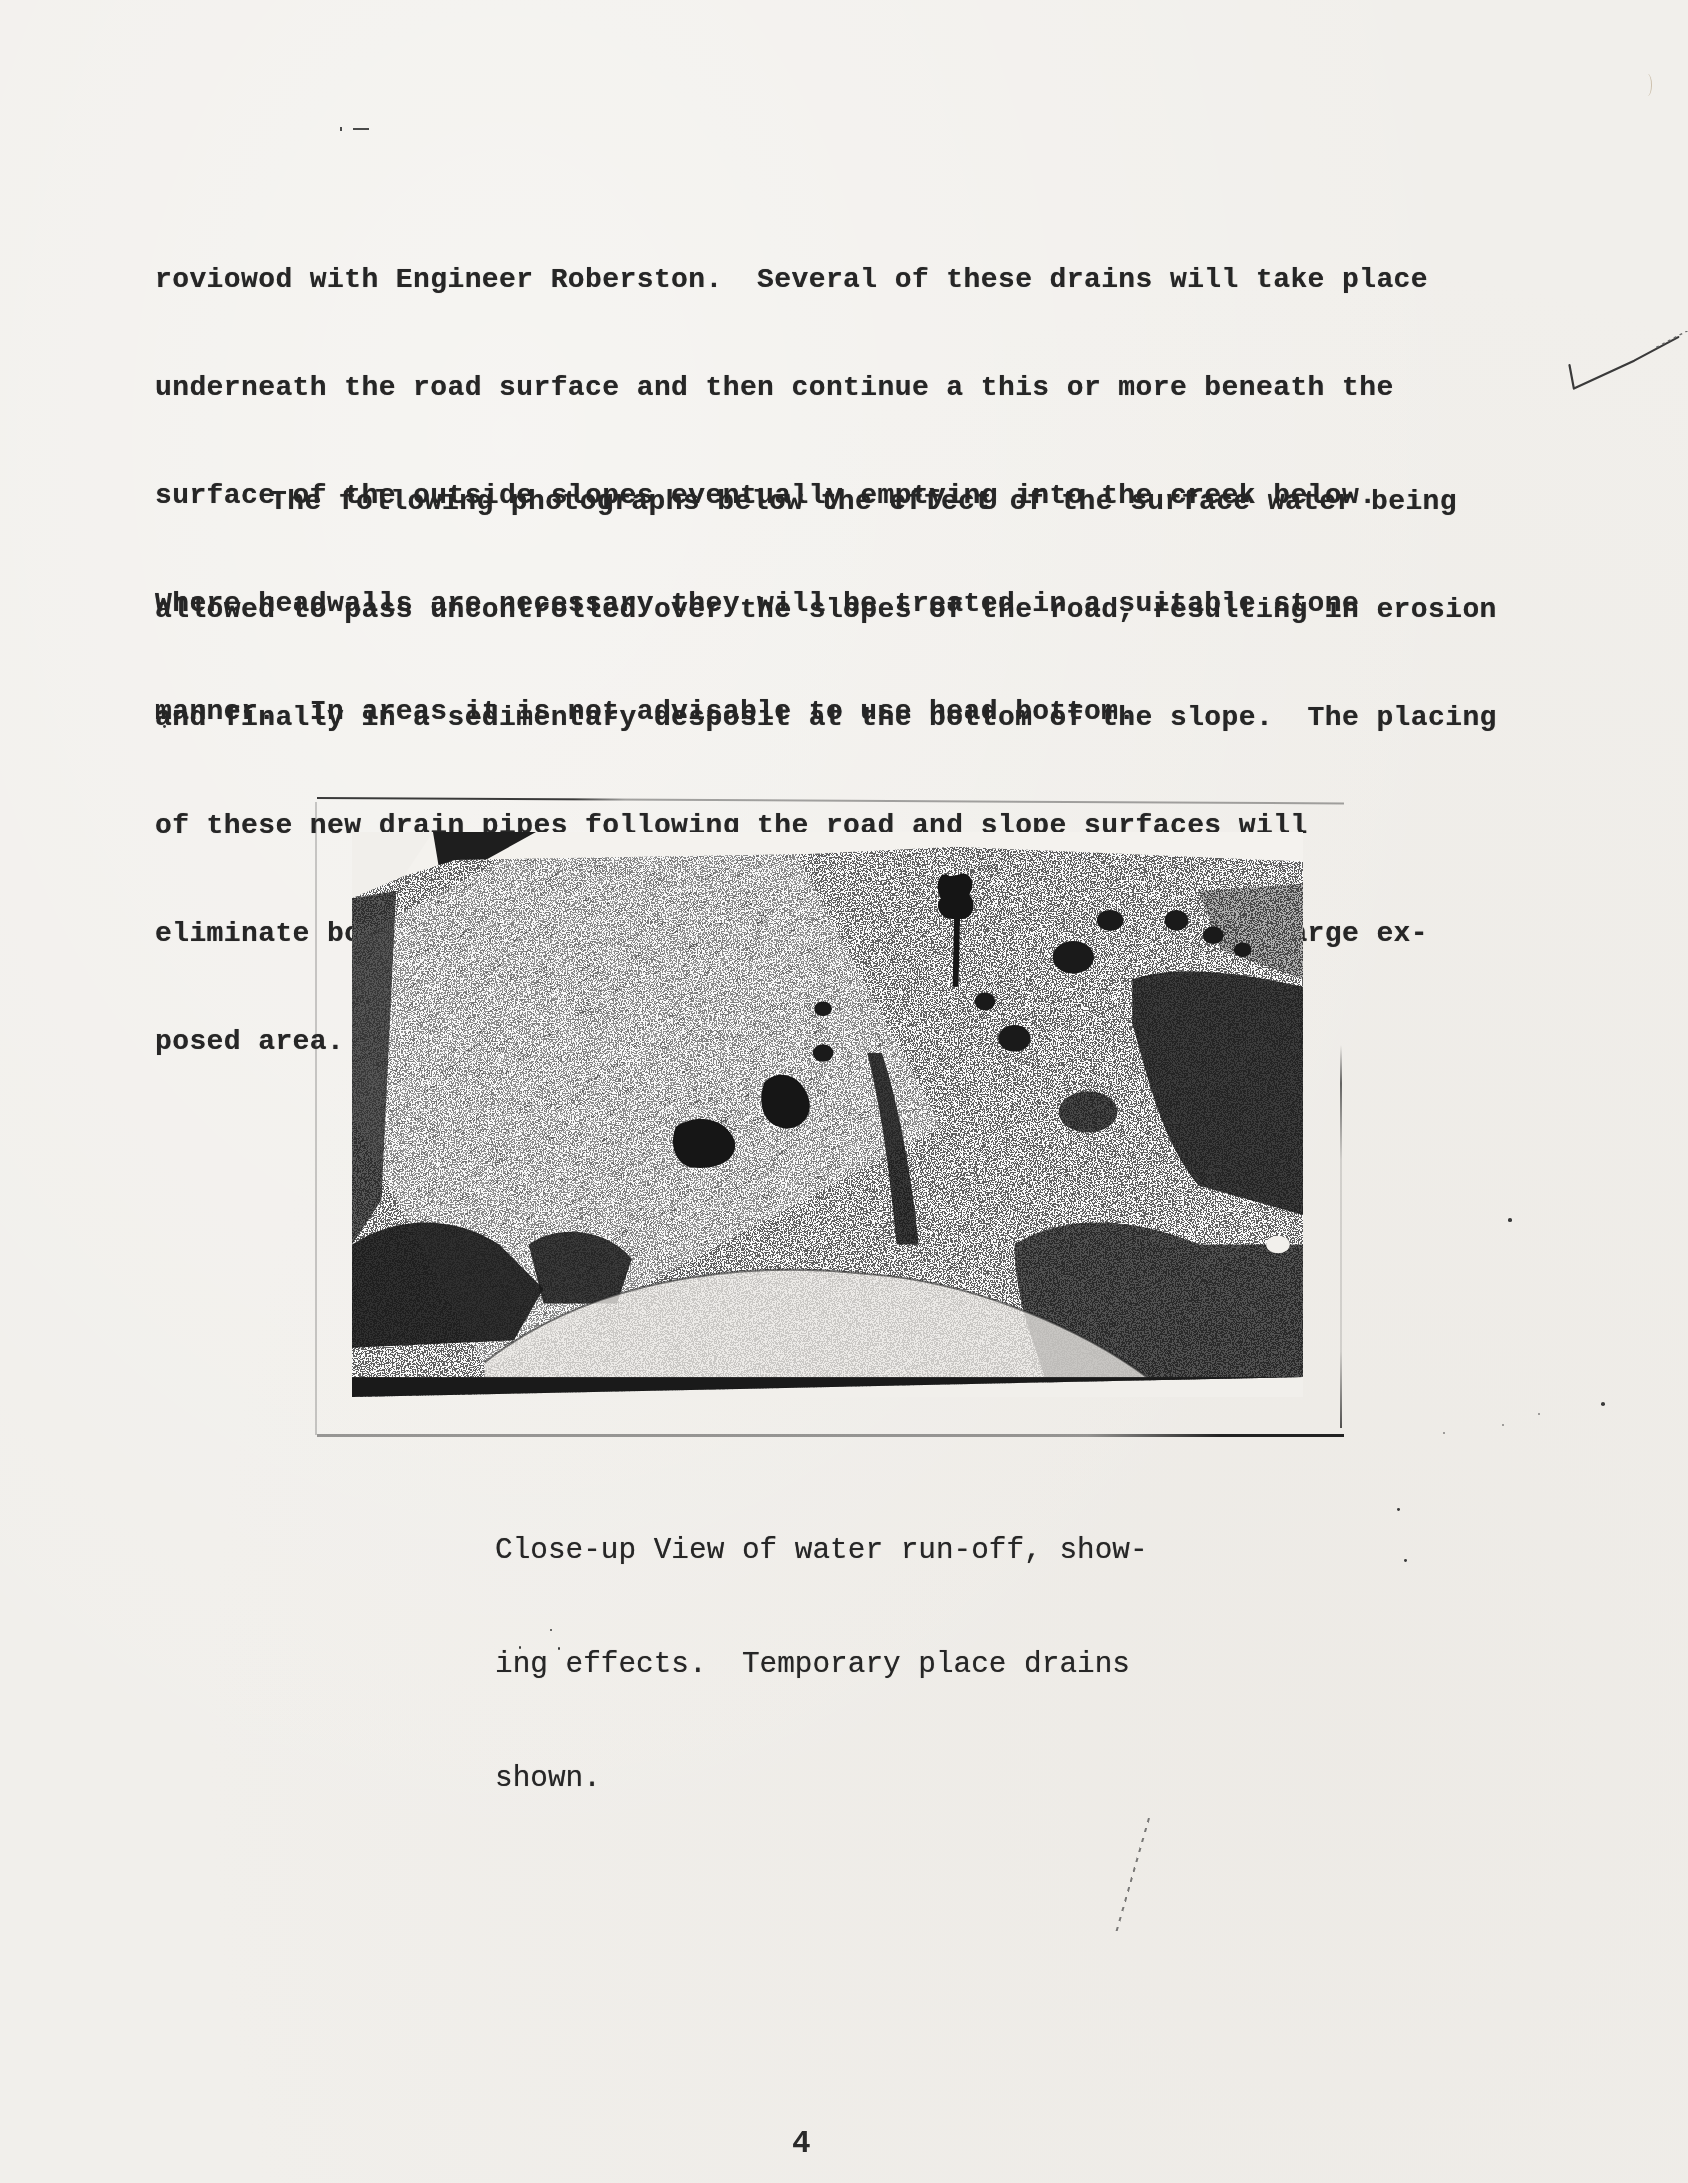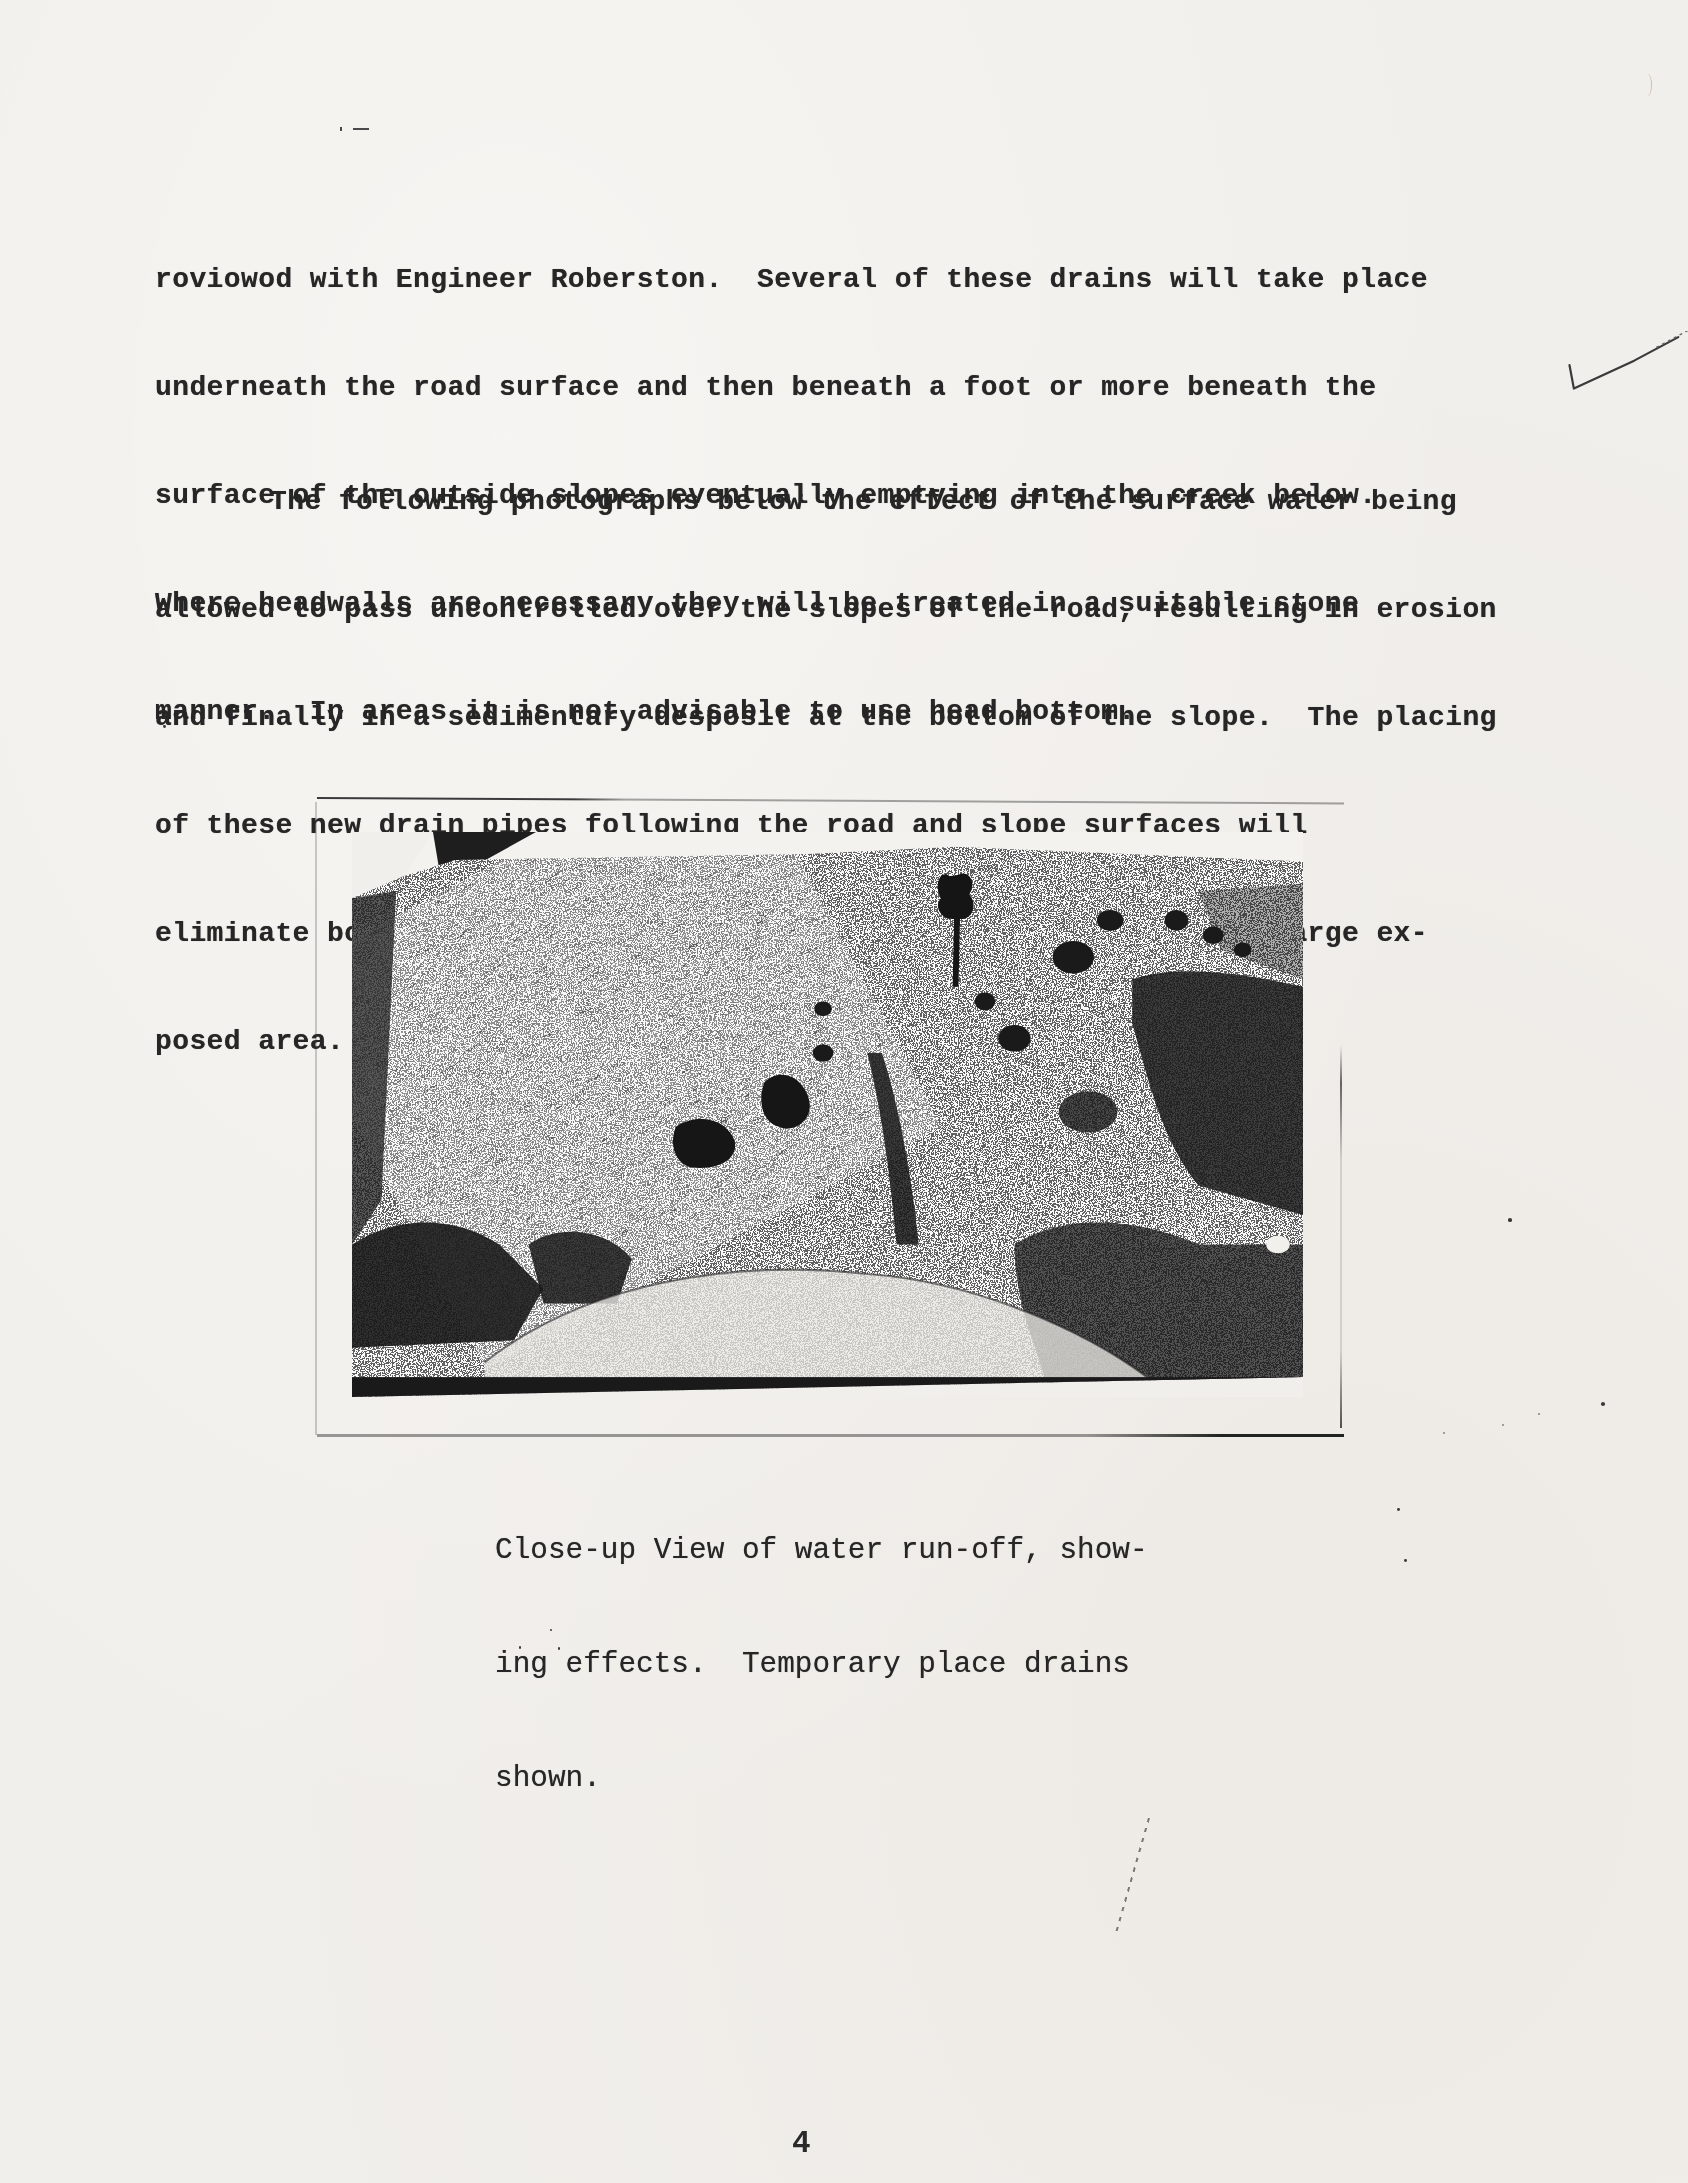--- a/index.html
+++ b/index.html
@@ -145,21 +145,21 @@
 <body>
 
 <div class="page">
 
   <div class="top-dash2"></div>
   <div class="top-dash"></div>
   <div class="corner-mark"></div>
 
   <div class="typed para1">
     <span class="line">roviowod with Engineer Roberston.  Several of these drains will take place</span>
-    <span class="line">underneath the road surface and then beneath a foot or more beneath the</span>
+    <span class="line">underneath the road surface and then continue a this or more beneath the</span>
     <span class="line">surface of the outside slopes eventually emptying into the creek below.</span>
     <span class="line">Where headwalls are necessary they will be treated in a suitable stone</span>
     <span class="line">manner.  In areas it is not advisable to use head bottom.</span>
   </div>
 
   <svg class="checkmark" viewBox="0 0 170 100">
     <path d="M2 46 L8 78 L90 40 L150 8" fill="none" stroke="#3a3a3a" stroke-width="3" stroke-linecap="round" stroke-linejoin="round" stroke-dasharray="0"></path>
     <path d="M120 22 L165 -2" fill="none" stroke="#6a6a6a" stroke-width="2" stroke-dasharray="4 5"></path>
   </svg>
 

